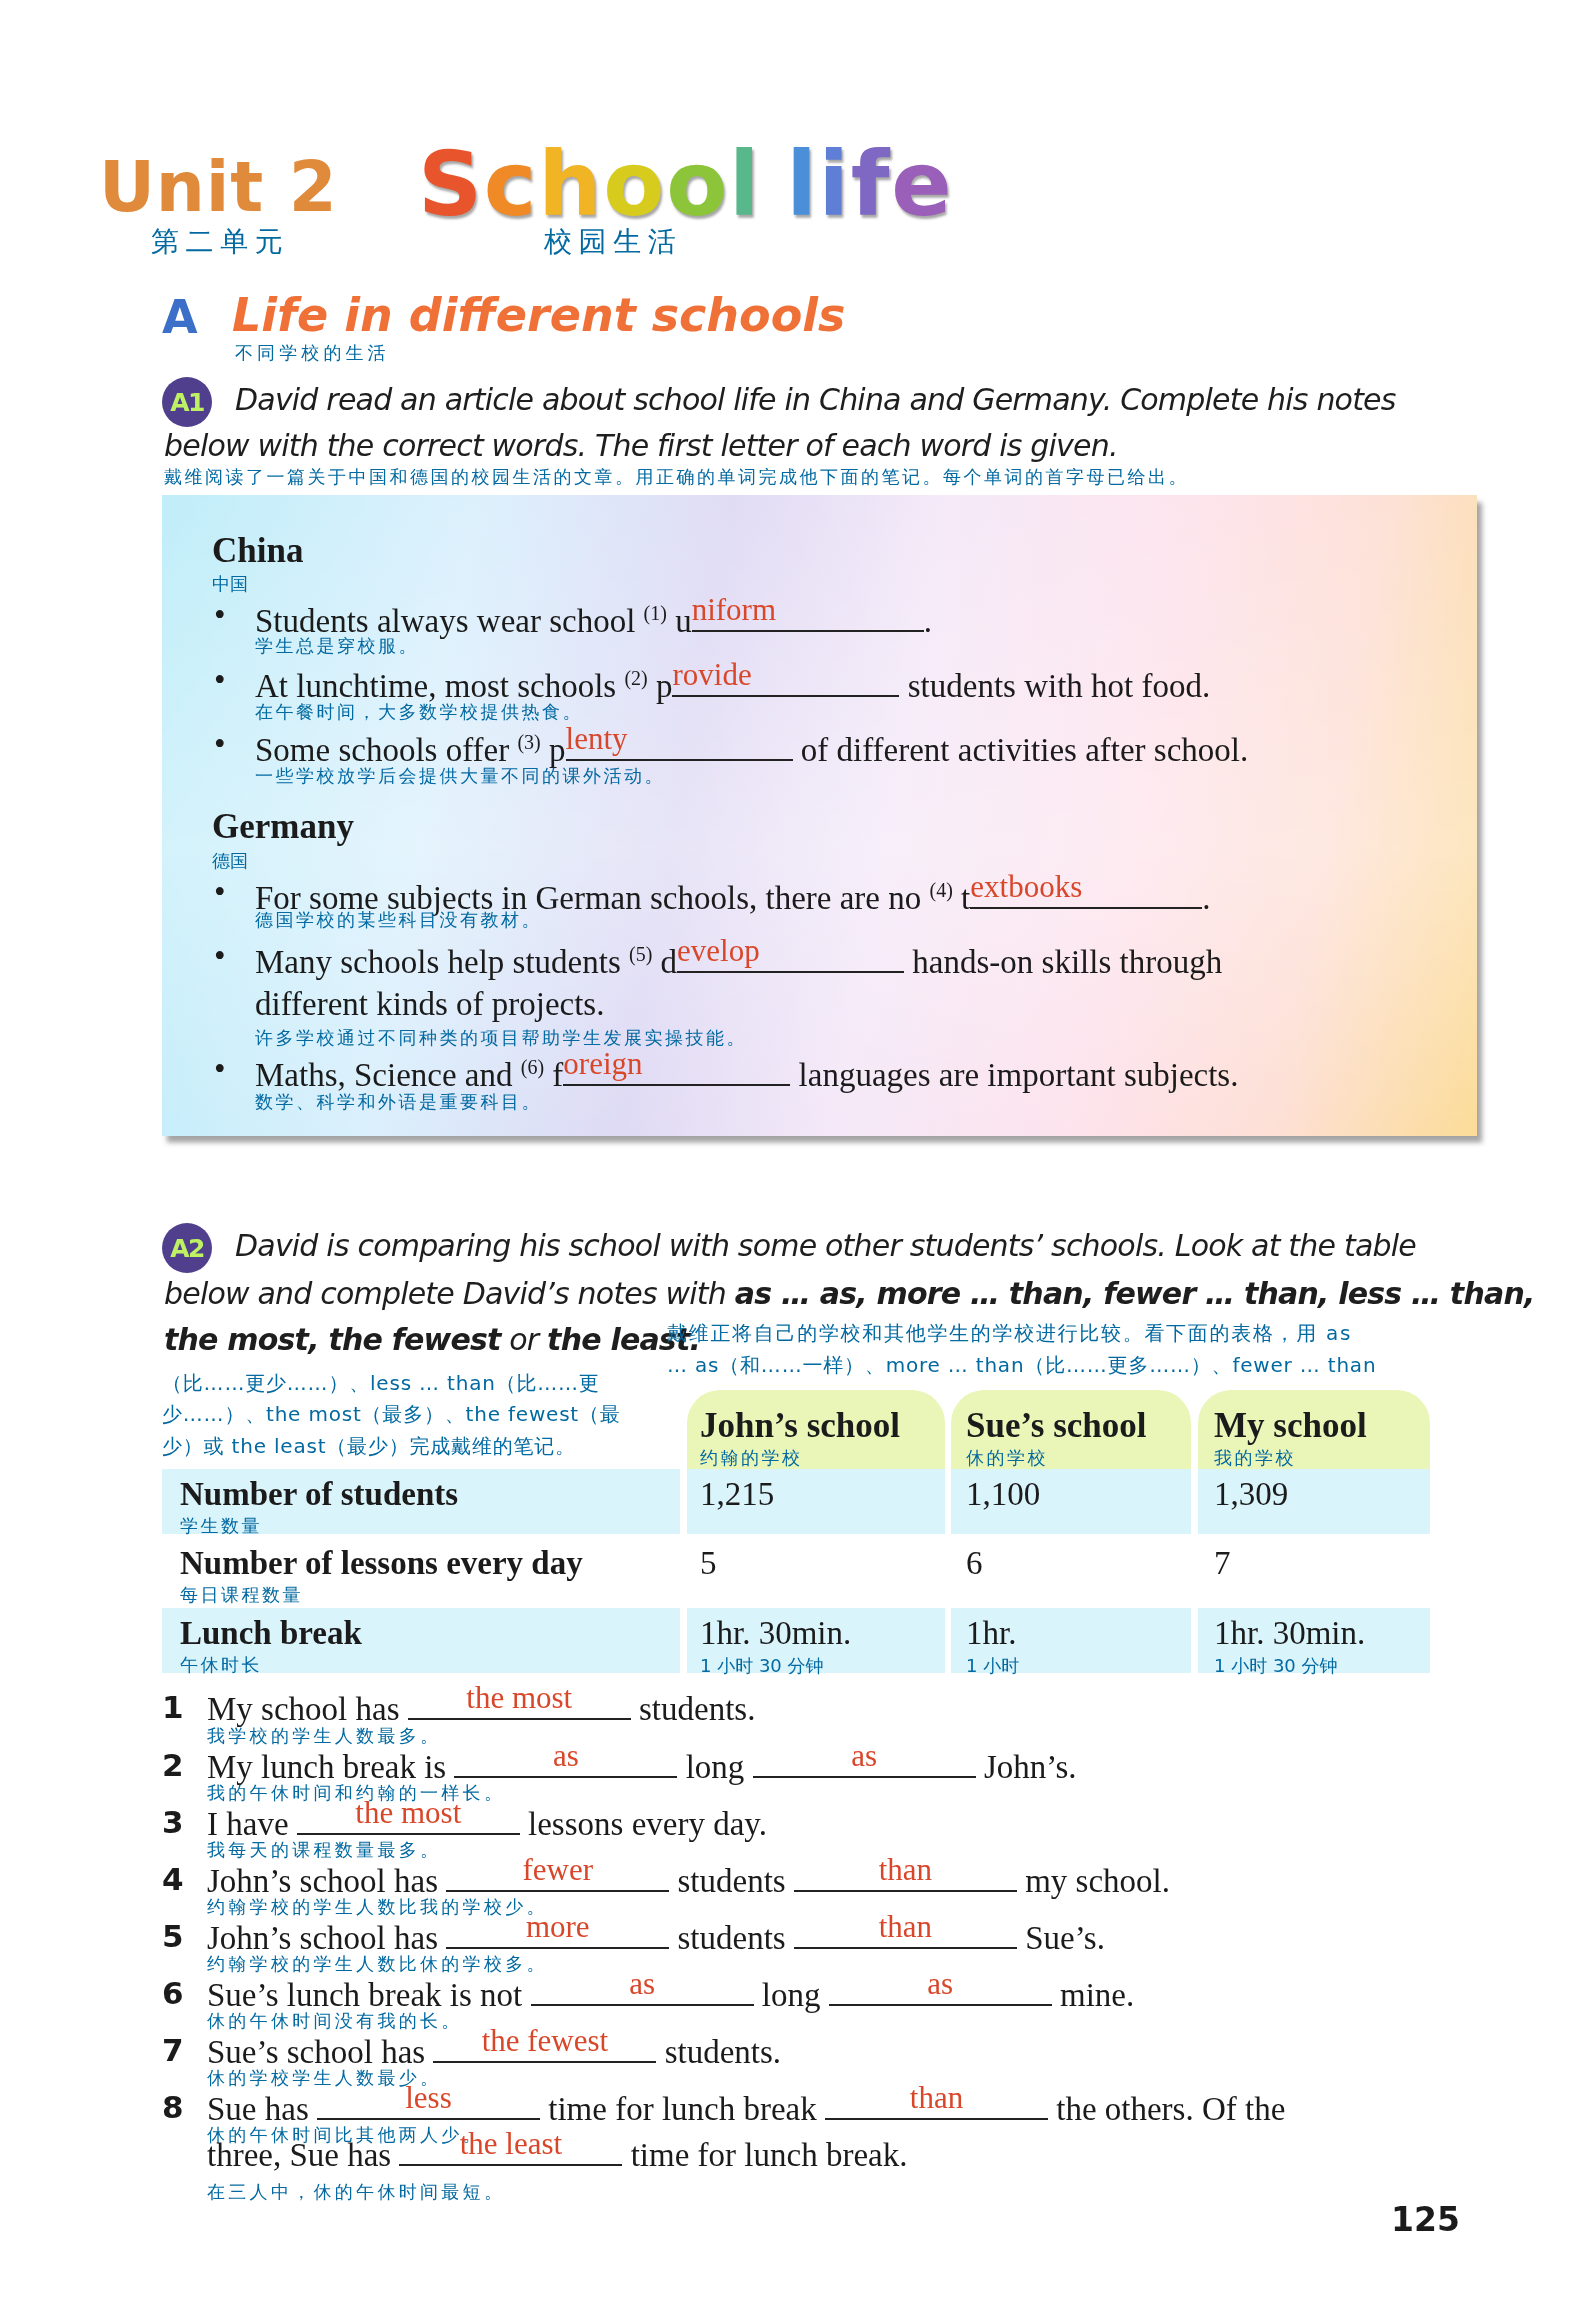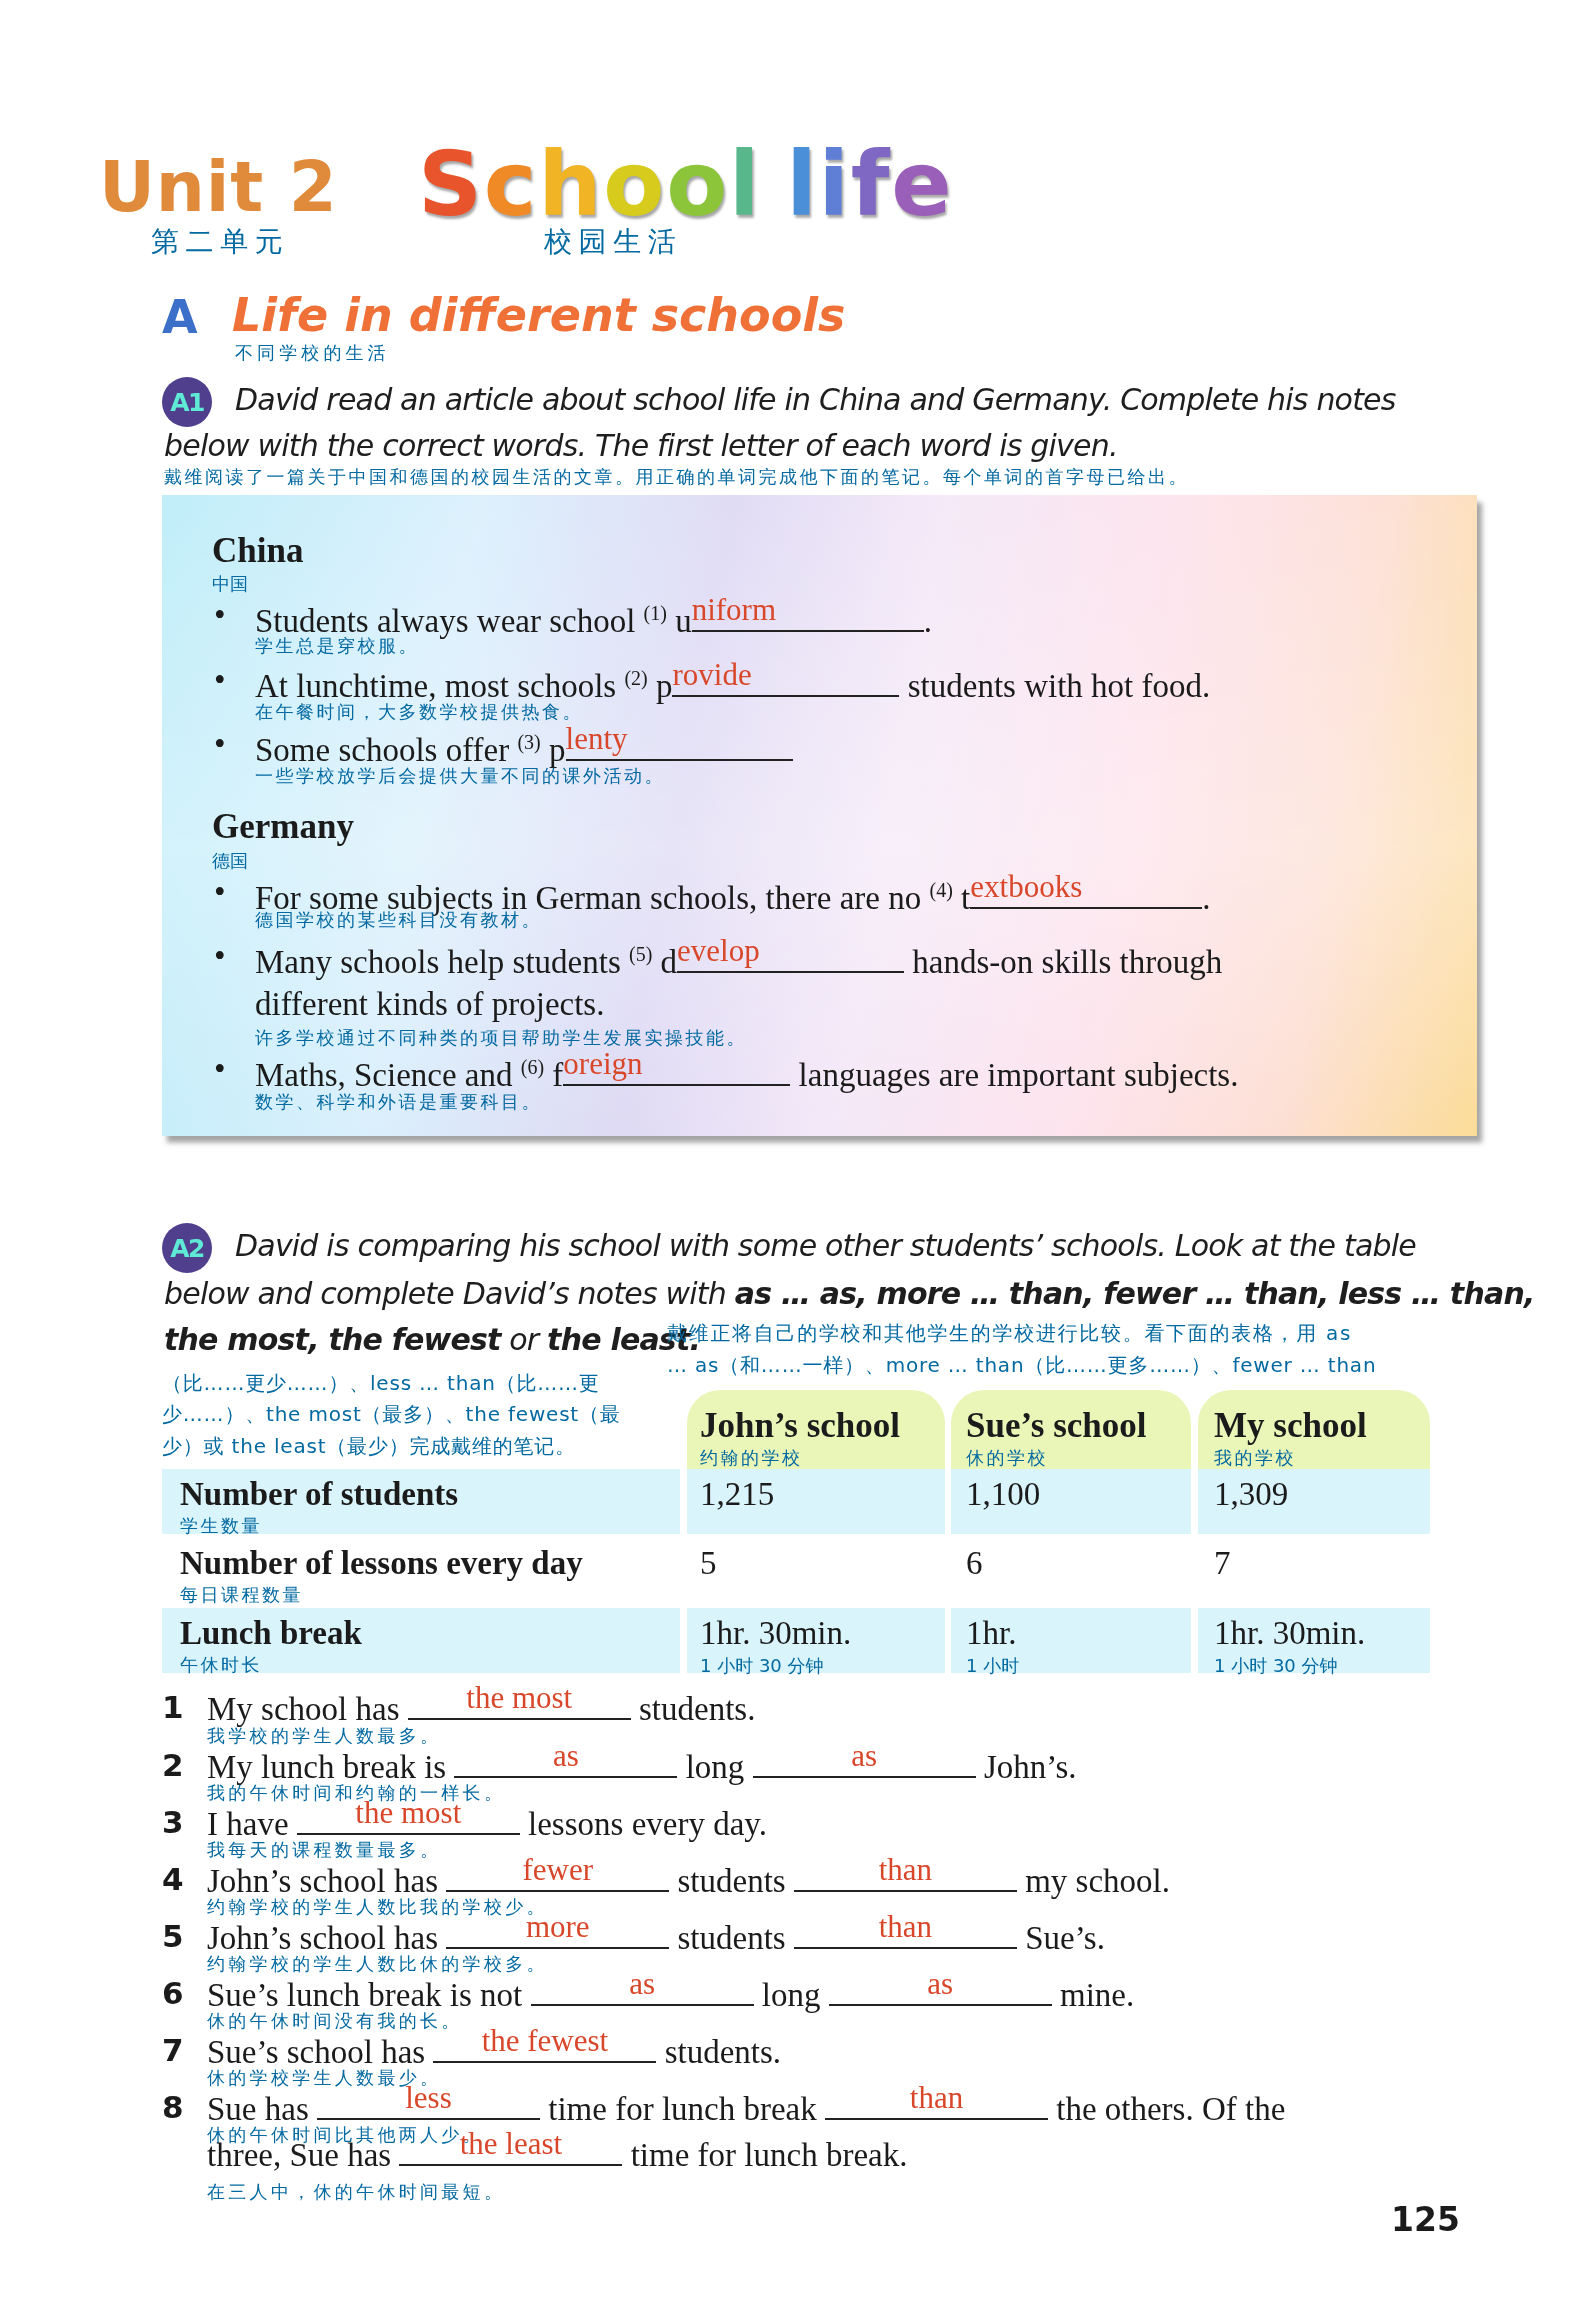--- a/index.html
+++ b/index.html
@@ -13,21 +13,21 @@
   #unit-cn { left:151px; top:223px; font-size:28px; letter-spacing:6.6px; }
   #title-wrap { left:382px; top:132px; font-family:"DejaVu Sans", sans-serif; font-weight:bold; font-size:89px; letter-spacing:1.7px;margin-left:36px; }
   #title-wrap span { text-shadow: 1.7px 3.3px 2.5px rgba(0,0,0,0.35); }
   #title-cn { left:544px; top:223px; font-size:28px; letter-spacing:6.6px; }
 
   
   #sec-letter { left:162px; top:290px; font-family:"DejaVu Sans", sans-serif; font-weight:bold; font-size:46px; color:#3c6fc8; }
   #sec-title { left:232px; top:288px; font-family:"DejaVu Sans", sans-serif; font-weight:bold; font-size:46px; color:#f07138;font-style:italic; }
   #sec-cn { left:235px; top:341px; font-size:18px; letter-spacing:4.1px; }
 
-  .badge { width:50px; height:50px; border-radius:50%; background:#4f3f8c; color:#5eead4; font-family:"DejaVu Sans", sans-serif; font-weight:bold; font-size:25px; display:flex; align-items:center; justify-content:center; letter-spacing:-1.7px; }
+  .badge { width:50px; height:50px; border-radius:50%; background:#4f3f8c; color:#bef264; font-family:"DejaVu Sans", sans-serif; font-weight:bold; font-size:25px; display:flex; align-items:center; justify-content:center; letter-spacing:-1.7px; }
   .instr { font-family:"DejaVu Sans", sans-serif; font-style:italic; font-size:30px; color:#1e1e1e; letter-spacing:-0.8px; }
   .instr b { font-style:italic; font-weight:bold; }
 
   
   #notes-box { left:162px; top:495px; width:1315px; height:641px;
     background: linear-gradient(100deg, #b5ebf8 0%, #d6eefc 22%, #dbd6f3 40%, #f3e6f7 55%, #fde0ea 72%, #fddcd0 86%, #fbd88c 100%);
     box-shadow: 5px 6.6px 5px rgba(90,90,90,0.55); }
   #notes-box .inner { position:absolute; inset:0; background: linear-gradient(180deg, rgba(255,255,255,0.15) 0%, rgba(255,255,255,0.35) 55%, rgba(255,255,255,0.1) 100%); }
   .country { font-size:35px; font-weight:bold; color:#1b1b1b; }
   .country-cn { font-size:18px; }
@@ -85,21 +85,21 @@
 <div class="abs cn note-cn" style="left:255px; top:634px;">学生总是穿校服。</div>
 
 <div class="abs note" style="left:255px; top:662px;">
   <span class="bullet">•</span>
   <span>At lunchtime, most schools </span><sup>(2)</sup> <span>p</span><span class="blank" style="width:227px;"><span class="ans">rovide</span></span><span> students with hot food.</span>
 </div>
 <div class="abs cn note-cn" style="left:255px; top:700px;">在午餐时间，大多数学校提供热食。</div>
 
 <div class="abs note" style="left:255px; top:726px;">
   <span class="bullet">•</span>
-  <span>Some schools offer </span><sup>(3)</sup> <span>p</span><span class="blank" style="width:227px;"><span class="ans">lenty</span></span>
+  <span>Some schools offer </span><sup>(3)</sup> <span>p</span><span class="blank" style="width:227px;"><span class="ans">lenty</span></span><span> of different activities after school.</span>
 </div>
 <div class="abs cn note-cn" style="left:255px; top:764px;">一些学校放学后会提供大量不同的课外活动。</div>
 
 <div class="abs country" style="left:212px; top:807px;">Germany</div>
 <div class="abs cn country-cn" style="left:212px; top:849px;">德国</div>
 
 <div class="abs note" style="left:255px; top:874px;">
   <span class="bullet">•</span>
   <span>For some subjects in German schools, there are no </span><sup>(4)</sup> <span>t</span><span class="blank" style="width:232px;"><span class="ans">extbooks</span></span><span>.</span>
 </div>

